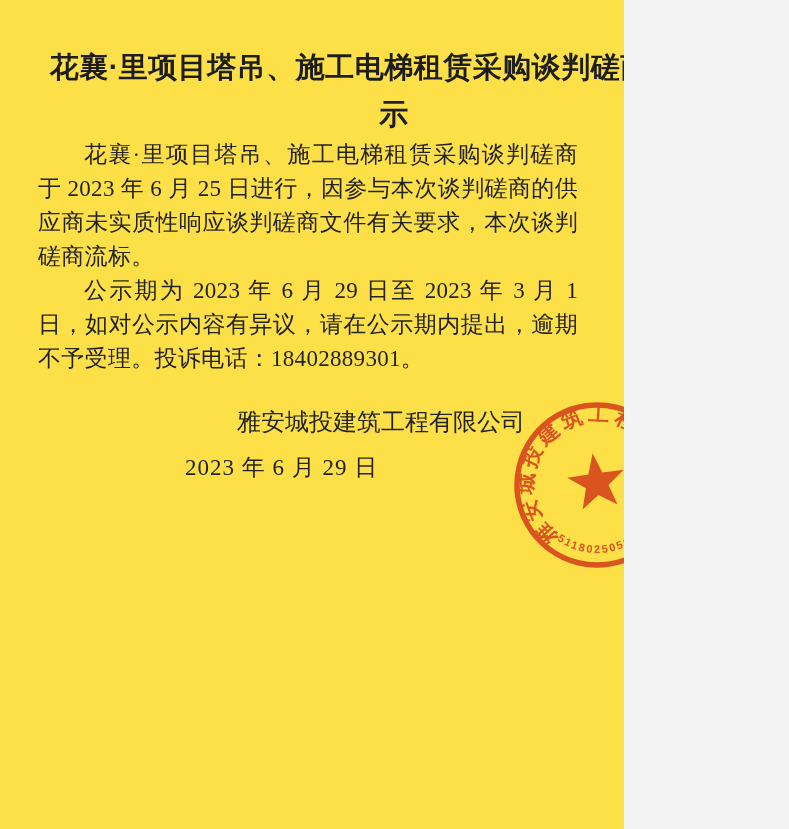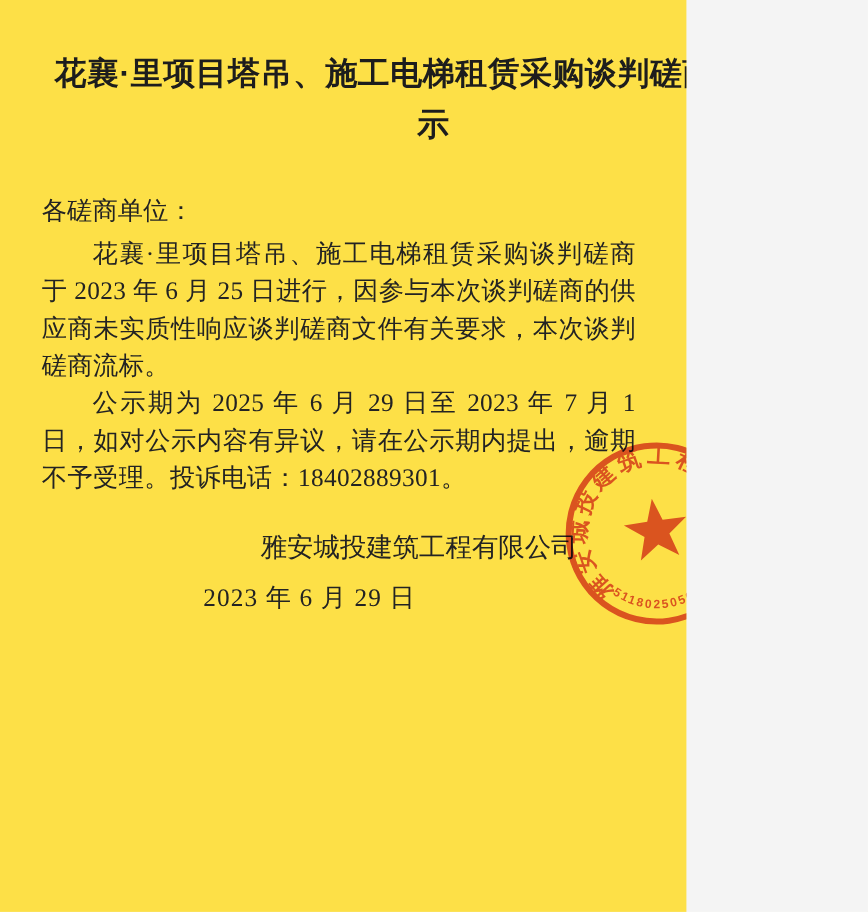--- a/index.html
+++ b/index.html
@@ -72,25 +72,24 @@
   .seal .arc-number  { font-size: 11px; letter-spacing: 2px; }
 </style>
 </head>
 <body>
 
 <div class="page">
   <div class="content">
 
     <h1 class="doc-title">花襄·里项目塔吊、施工电梯租赁采购谈判磋商结果公示</h1>
 
-    <div class="salutation">各磋商单位：</div>
 
     <div class="body-text">
       <p>花襄·里项目塔吊、施工电梯租赁采购谈判磋商于 2023 年 6 月 25 日进行，因参与本次谈判磋商的供应商未实质性响应谈判磋商文件有关要求，本次谈判磋商流标。</p>
-      <p>公示期为 2025 年 6 月 29 日至 2023 年 7 月 1 日，如对公示内容有异议，请在公示期内提出，逾期不予受理。投诉电话：18402889301。</p>
+      <p>公示期为 2023 年 6 月 29 日至 2023 年 3 月 1 日，如对公示内容有异议，请在公示期内提出，逾期不予受理。投诉电话：18402889301。</p>
     </div>
 
     <div class="signature">
       <div class="company">雅安城投建筑工程有限公司</div>
       <div class="date">2023 年 6 月 29 日</div>
     </div>
 
   </div>
 
   <div class="seal">

